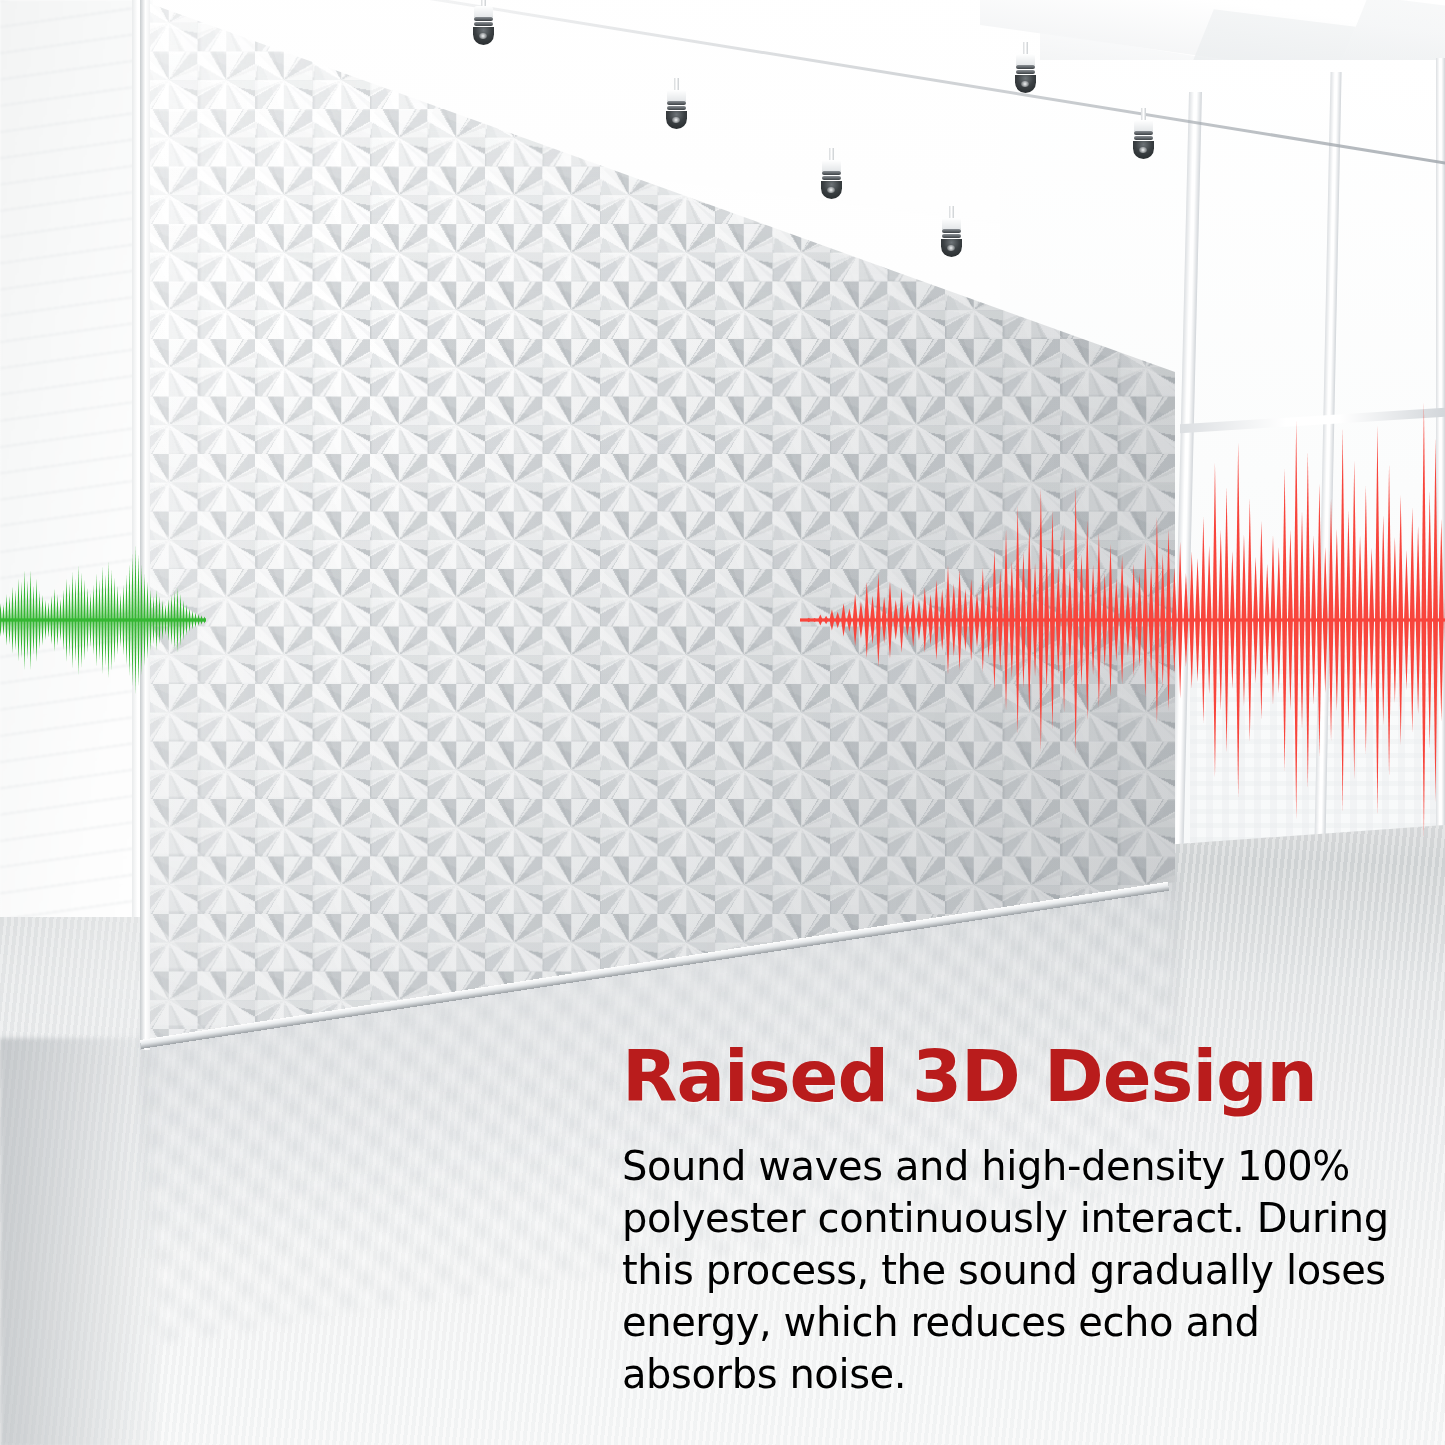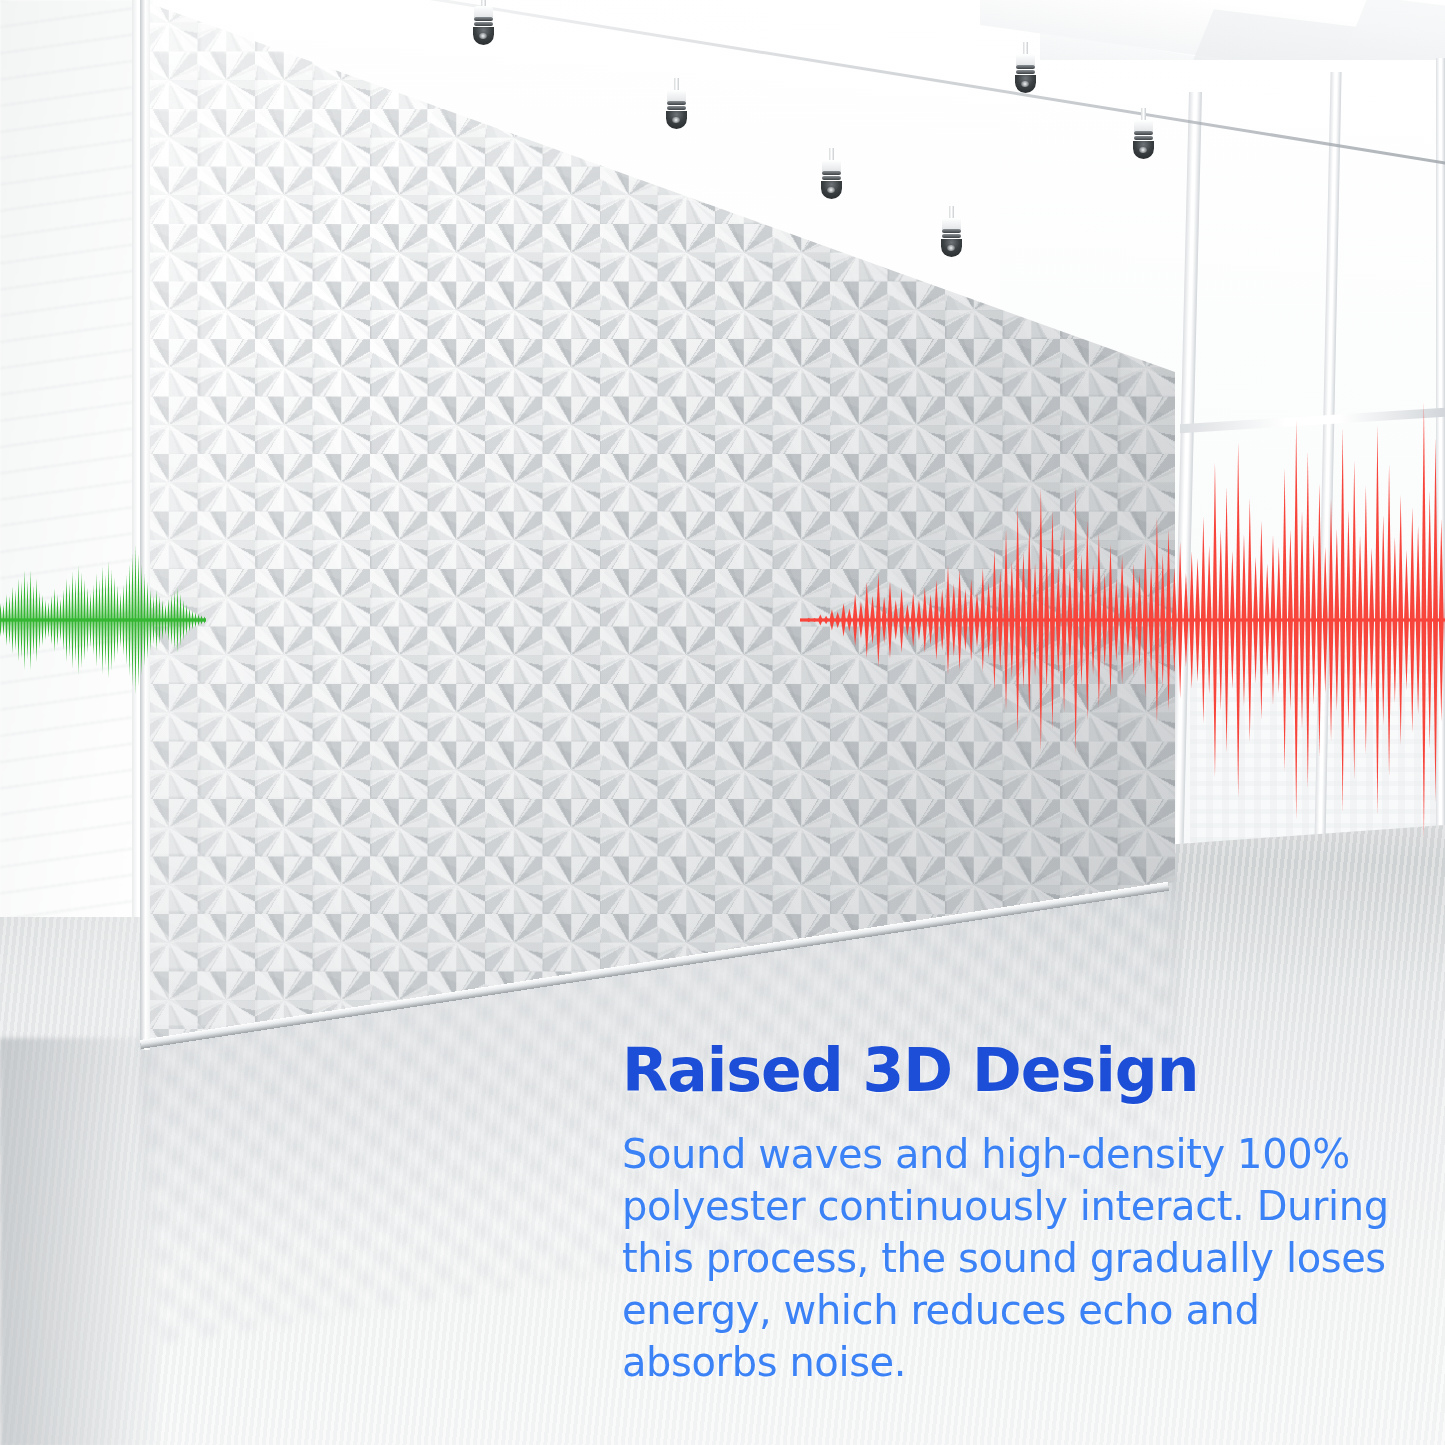--- a/index.html
+++ b/index.html
@@ -148,29 +148,29 @@
 
   
   .wave{position:absolute;pointer-events:none;}
   .wave-green{left:-4px;top:520px;width:210px;height:200px;}
   .wave-red{left:800px;top:370px;width:650px;height:500px;}
 
   
   .copy{position:absolute;left:622px;top:1040px;width:800px;}
   .headline{
     font-family:"DejaVu Sans",sans-serif;
-    font-weight:bold;font-size:60px;line-height:1.0;
-    color:#1d4ed8;letter-spacing:-1px;white-space:nowrap;
+    font-weight:bold;font-size:72px;line-height:1.0;
+    color:#b91c1c;letter-spacing:-1px;white-space:nowrap;
     text-shadow:0 1px 2px rgba(255,255,255,.7);
   }
   .body-copy{
     margin-top:28px;
     font-family:"DejaVu Sans",sans-serif;
     font-weight:normal;font-size:40px;line-height:1.30;
-    color:#3b82f6;letter-spacing:-.4px;
+    color:#000000;letter-spacing:-.4px;
     text-shadow:0 1px 2px rgba(255,255,255,.6);
     max-width:775px;
   }
 </style>
 </head>
 <body>
 
 <div id="stage">
 
   <div class="room"></div>

